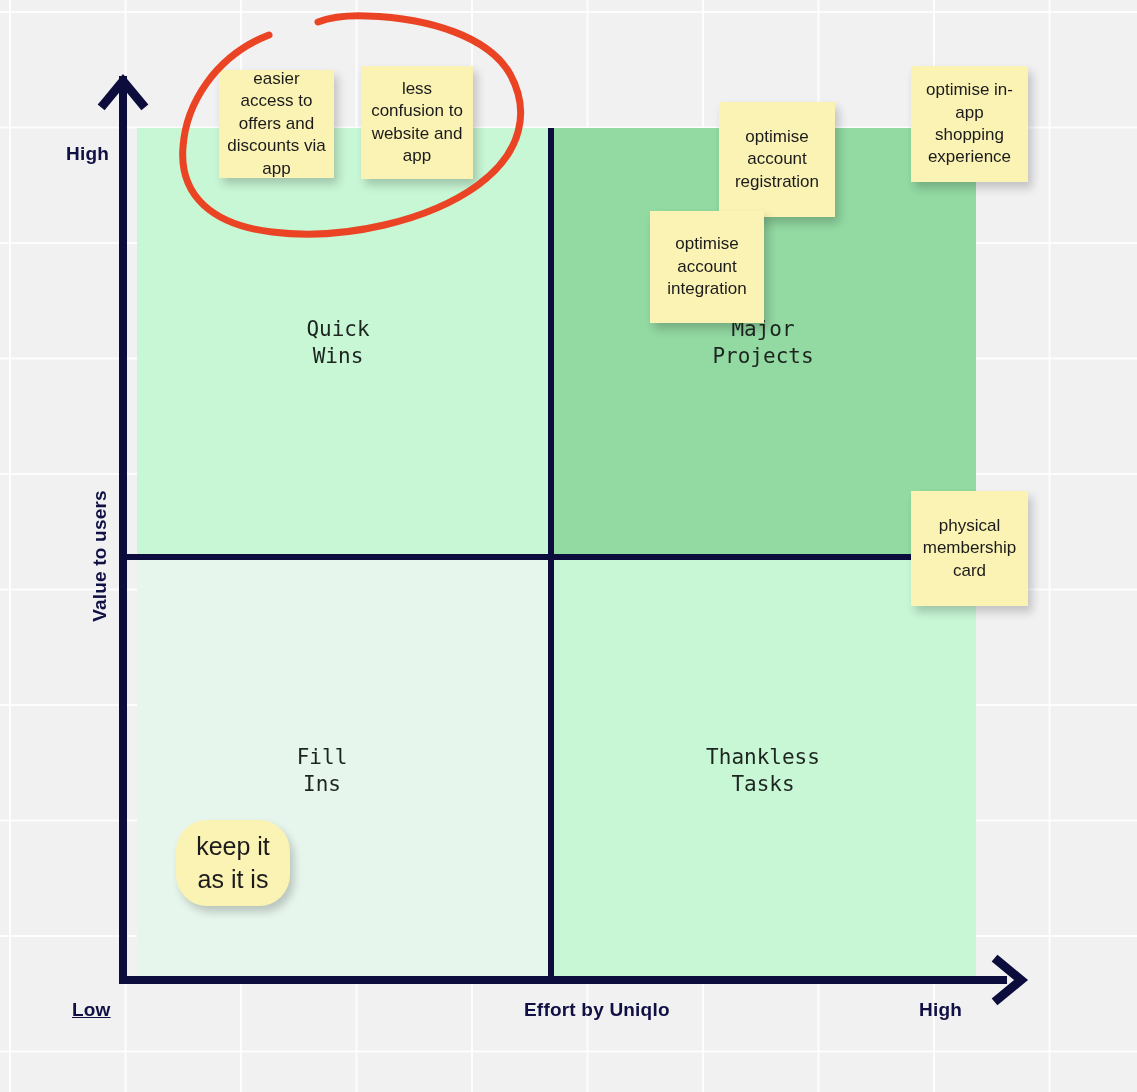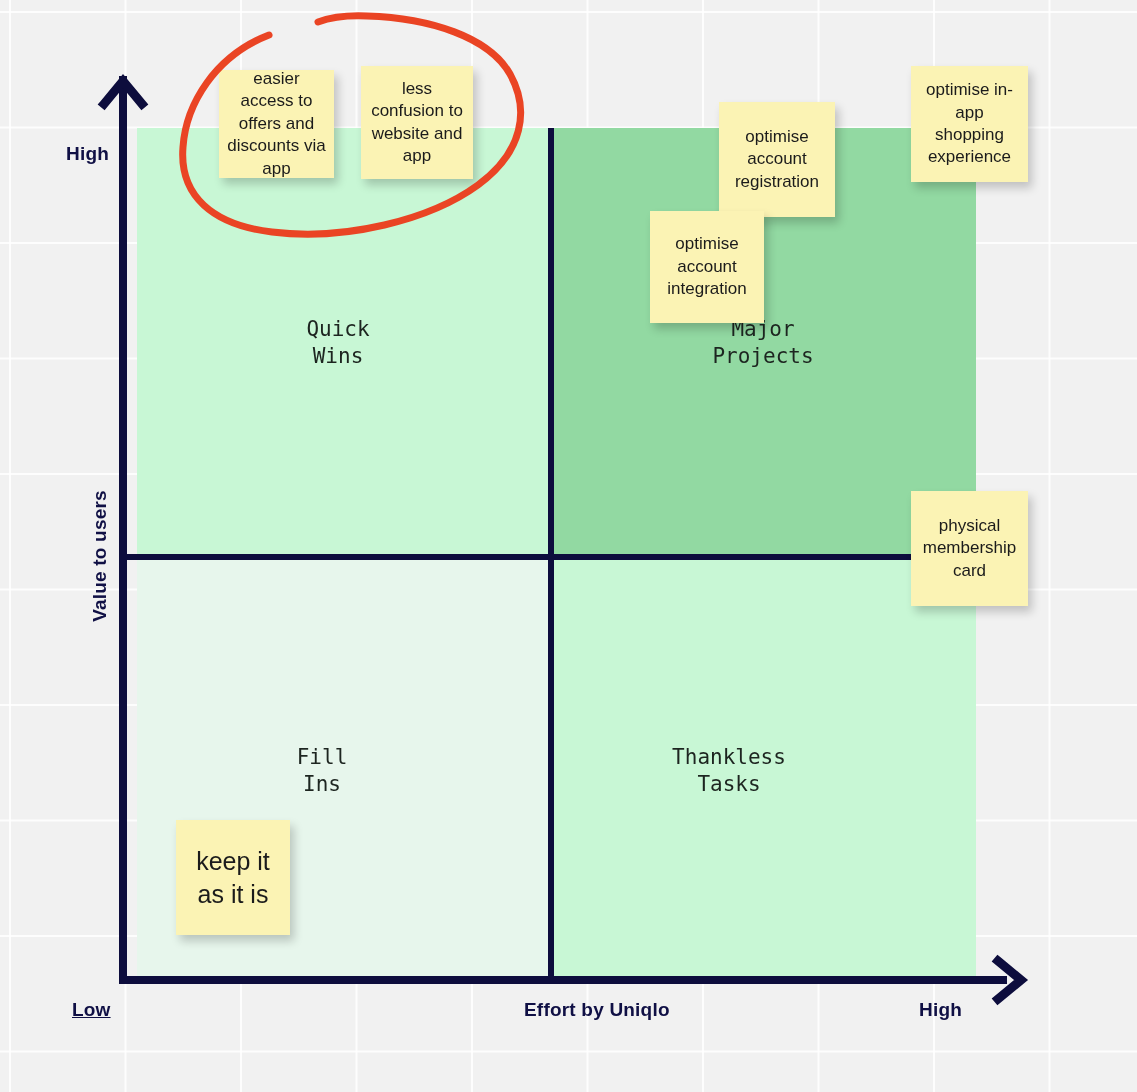--- a/index.html
+++ b/index.html
@@ -69,21 +69,21 @@
     font-size: 21px;
     line-height: 27px;
     color: #1d2520;
     text-align: center;
     white-space: pre-line;
     width: 220px;
   }
   #name-quick-wins { left: 228px; top: 316px; text-align: center; }
   #name-major      { left: 653px; top: 316px; }
   #name-fill-ins   { left: 212px; top: 744px; }
-  #name-thankless  { left: 619px; top: 744px; }
+  #name-thankless  { left: 653px; top: 744px; }
 
   
   .note {
     position: absolute;
     background: #fbf3b4;
     color: #1b1b1b;
     box-sizing: border-box;
     display: flex;
     align-items: center;
     justify-content: center;
@@ -155,21 +155,21 @@
 
   <div class="note note-md" style="left:707px; top:102px; width:116px; height:115px;margin-left:12px;">optimise account registration</div>
 
   <div class="note note-md" style="left:911px; top:66px;  width:117px; height:116px;">optimise in-app shopping experience</div>
 
   <div class="note note-md" style="left:650px; top:211px; width:114px; height:112px;">optimise account integration</div>
 
 
   <div class="note note-md" style="left:911px; top:491px; width:117px; height:115px;">physical membership card</div>
 
-  <div class="note note-lg" style="left:176px; top:820px; width:114px; height:115px;">keep it as it is</div>
+  <div class="note note-lg" style="left:176px; top:820px; width:114px; height:86px;border-radius:31px;">keep it as it is</div>
 
   <svg id="annotation-circle" viewBox="0 0 1137 1092">
     <path d="M 269 35
              C 215 56, 186 104, 183 147
              C 179 196, 213 225, 272 232
              C 345 241, 430 220, 478 185
              C 523 152, 530 110, 510 74
              C 489 37, 430 18, 367 16
              C 345 15, 329 18, 318 22" fill="none" stroke="#ea4424" stroke-width="7" stroke-linecap="round" stroke-linejoin="round"></path>
   </svg>

